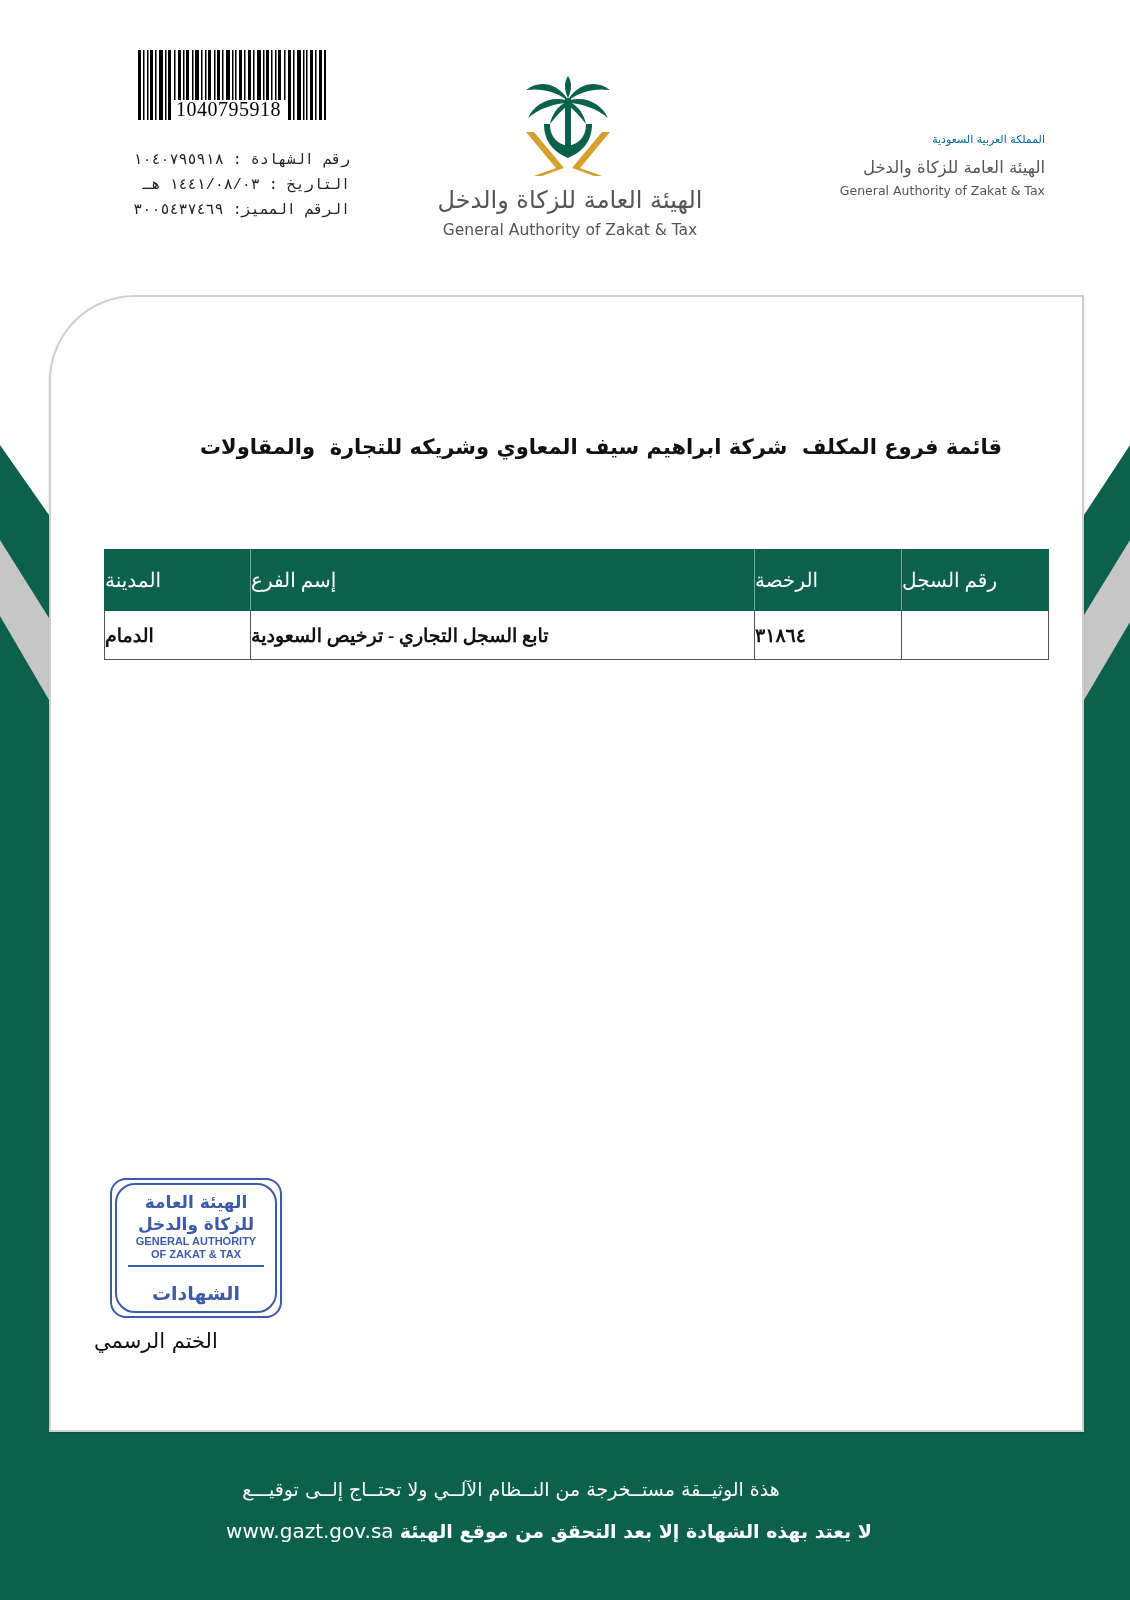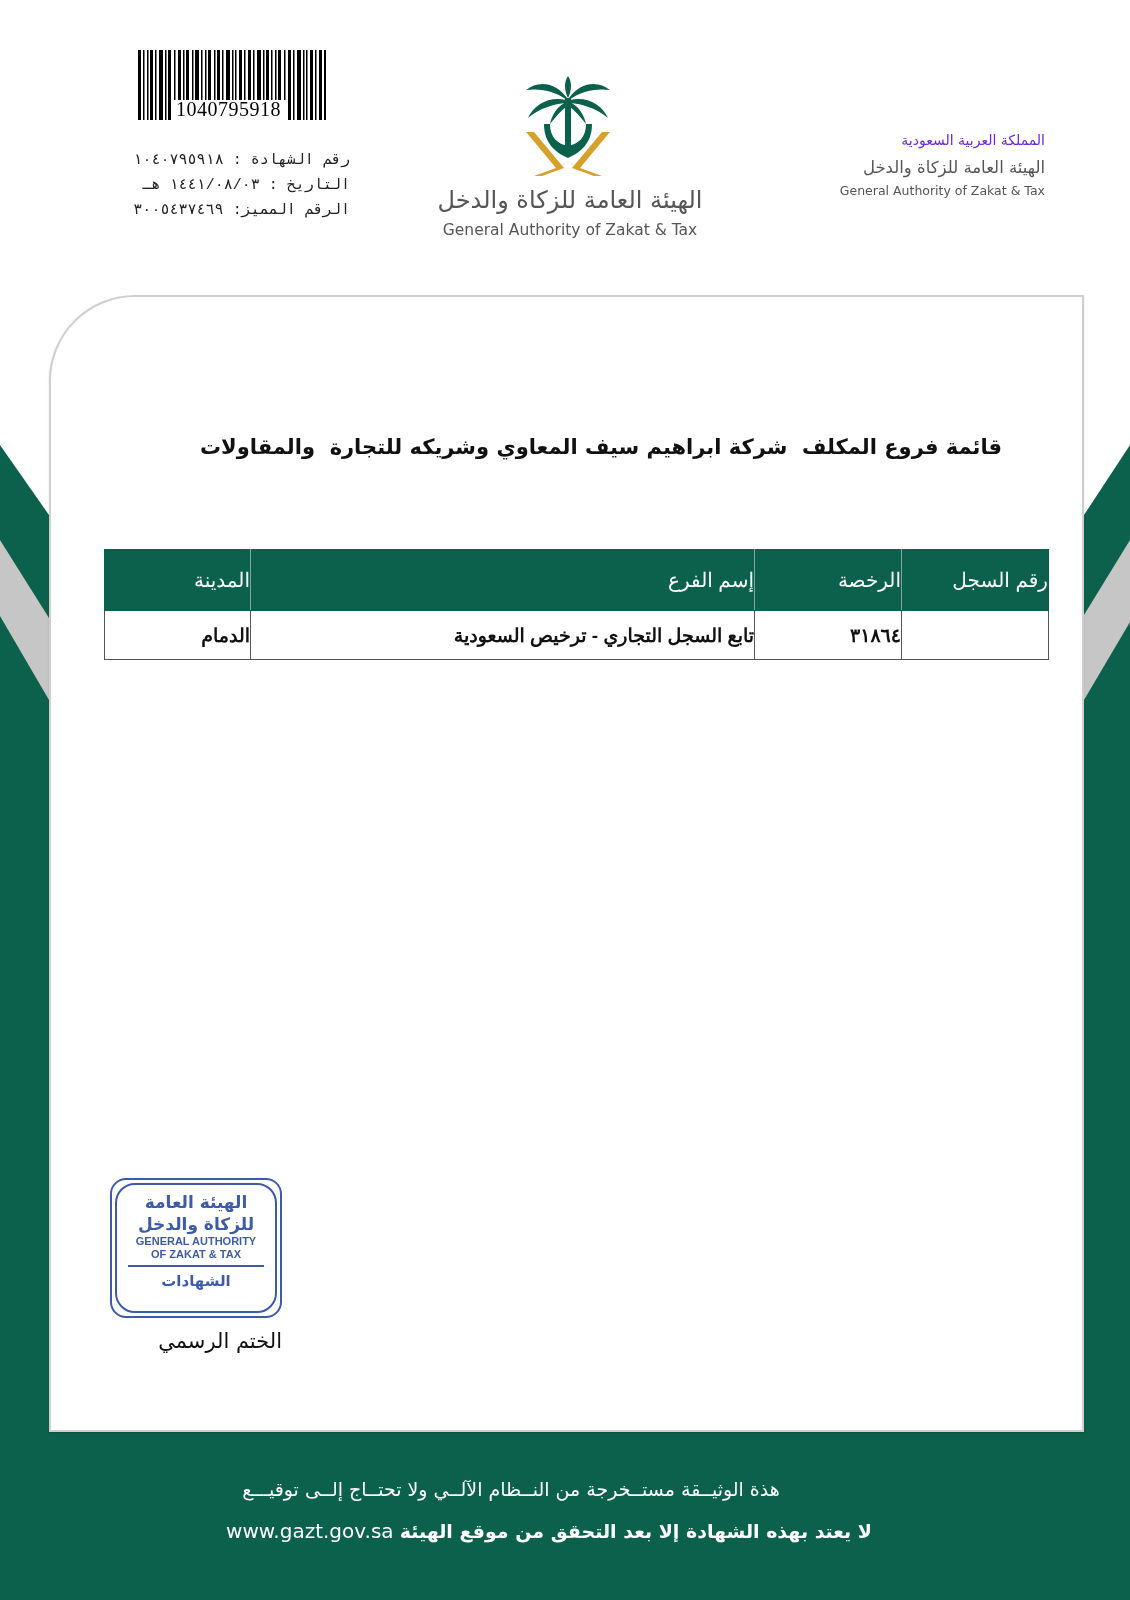--- a/index.html
+++ b/index.html
@@ -57,42 +57,42 @@
       position: absolute; left: 0; top: 148px; width: 280px; text-align: center;
       font-family: "DejaVu Sans", sans-serif;
       font-size: 15.5px; color: #555; line-height: 20px;
     }
 
     
     .gov-block {
       position: absolute; left: 800px; top: 126px; width: 245px;
       direction: rtl; text-align: right; color: #666;
     }
-    .gov-kingdom { font-size: 14px; line-height: 28px; color: #6d28d9; }
+    .gov-kingdom { font-size: 11px; line-height: 28px; color: #0369a1; }
     .gov-authority { font-size: 16.5px; line-height: 28px; color: #555; }
     .gov-en { direction: ltr; text-align: right; font-size: 12.5px; line-height: 18px; color: #555; }
 
     
     .doc-title {
       position: absolute; left: 200px; top: 430px; width: 845px;
       direction: rtl; text-align: left;
       font-size: 21px; font-weight: bold; color: #111; line-height: 34px;
       white-space: pre;
     }
 
     
     .branches-table {
       position: absolute; left: 104px; top: 549px; width: 944px;
       border-collapse: collapse; direction: rtl;
       table-layout: fixed;
     }
     .branches-table th, .branches-table td {
       border: 1px solid #555;
-      text-align: right; vertical-align: middle;
-      font-family: Liberation Sans, sans-serif;
+      text-align: left; vertical-align: middle;
+      font-family: Liberation Serif, serif;
     }
     .branches-table th {
       background: #0b614b; color: #ffffff;
       height: 61px; font-size: 20px; font-weight: normal;
       border-color: #0b614b;
       border-left: 1px solid #7fa89c;
     }
     .branches-table th:last-child { border-left-color: #0b614b; }
     .branches-table td {
       height: 49px; font-size: 19px; font-weight: bold; color: #111;
@@ -112,24 +112,24 @@
       padding-top: 6px;
     }
     .stamp-ar1, .stamp-ar2 {
       direction: rtl; color: #3d5ba8; font-weight: bold; font-size: 17px; line-height: 22px;
     }
     .stamp-en {
       color: #3d5ba8; font-weight: bold; font-size: 11px; line-height: 13px; text-align: right;
       font-family: "Liberation Sans", sans-serif;
     }
     .stamp-rule { width: 136px; height: 2px; background: #3d5ba8; margin: 4px 0 3px 0; }
-    .stamp-ar3 { direction: rtl; color: #3d5ba8; font-weight: bold; font-size: 15px; line-height: 22px; }
+    .stamp-ar3 { direction: rtl; color: #3d5ba8; font-weight: bold; font-size: 19px; line-height: 22px; margin-top: 12px; }
     .stamp-label {
-      position: absolute; left: 110px; top: 1326px; width: 172px;
-      direction: rtl; text-align: right;
+      position: absolute; left: 94px; top: 1326px; width: 172px;
+      direction: rtl; text-align: left;
       font-size: 21px; color: #111; line-height: 30px;
     }
 
     
     .footer-line1, .footer-line2 {
       position: absolute; left: 150px; width: 722px;
       direction: rtl; text-align: right; color: #ffffff;
       white-space: nowrap;
     }
     .footer-line1 { top: 1474px; font-size: 19px; font-weight: normal; line-height: 30px; text-align: center; }

